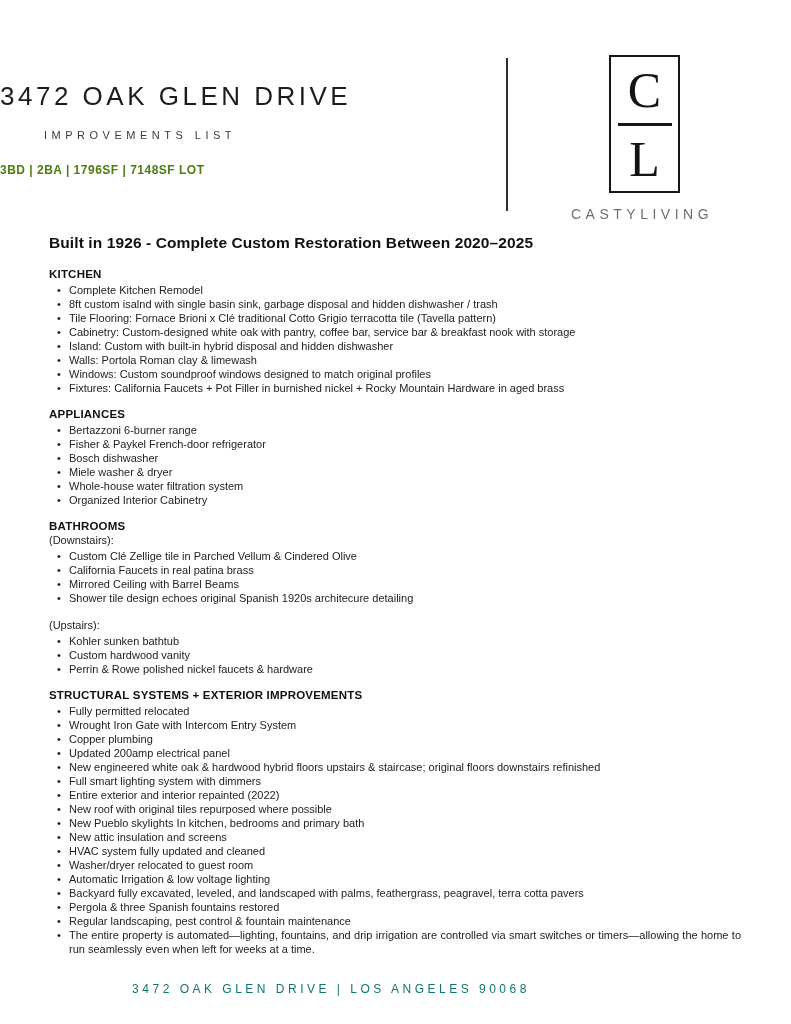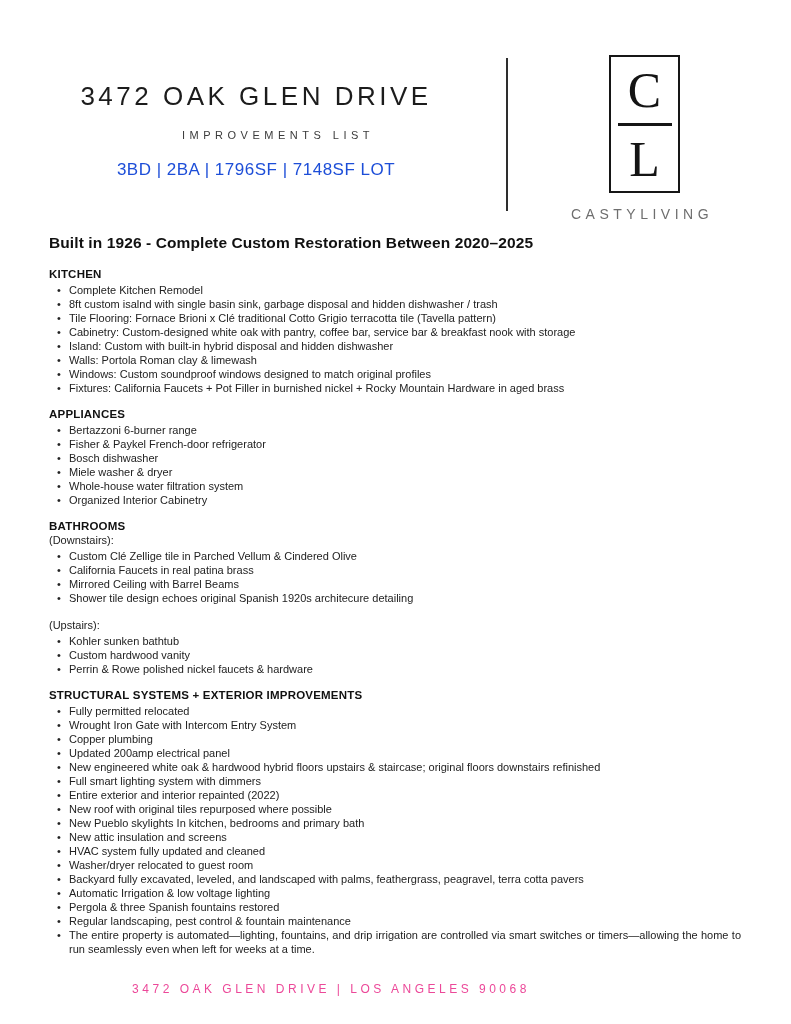--- a/index.html
+++ b/index.html
@@ -13,45 +13,46 @@
     overflow: hidden;
     font-family: "Liberation Sans", sans-serif;
     color: #1f1f1f;
   }
 
   
   .header-left {
     position: absolute;
     left: 0; top: 83px;
     width: 512px;
-    text-align: center;
+    text-align: left;
   }
   .property-title {
     margin: 0;
     font-family: "Liberation Sans", sans-serif;
     font-weight: 300;
     font-size: 26px;
     line-height: 26px;
     letter-spacing: 3.5px;
     color: #1c1c1c;
   }
   .doc-subtitle {
     margin-top: 20px;
     font-size: 11px;
     line-height: 13px;
     letter-spacing: 4.5px;
     color: #3b3b3b;
     padding-left: 44px;
   }
   .property-specs {
     margin-top: 19px;
-    font-size: 17px;
+    font-size: 12px;
     line-height: 18px;
     letter-spacing: 0.5px;
-    color: #1d4ed8;
+    color: #4d7c0f;
+    font-weight: bold;
   }
   .vdivider {
     position: absolute;
     left: 506px; top: 58px;
     width: 1.5px; height: 153px;
     background: #2e2e2e;
   }
   .logo-box {
     position: absolute;
     left: 609px; top: 55px;
@@ -131,21 +132,21 @@
   ul.bullets li.justify { text-align: justify; }
 
   
   .page-footer {
     position: absolute;
     left: 0; top: 982px;
     width: 662px;
     text-align: center;
     font-size: 12px;
     letter-spacing: 3.5px;
-    color: #ec4899;
+    color: #0f766e;
   }
 </style>
 </head>
 <body>
 
 <div class="page">
 
   <div class="header-left">
     <h1 class="property-title">3472 OAK GLEN DRIVE</h1>
     <div class="doc-subtitle">IMPROVEMENTS LIST</div>
@@ -226,22 +227,22 @@
               <li>Copper plumbing</li>
               <li>Updated 200amp electrical panel</li>
               <li>New engineered white oak &amp; hardwood hybrid floors upstairs &amp; staircase; original floors downstairs refinished</li>
               <li>Full smart lighting system with dimmers</li>
               <li>Entire exterior and interior repainted (2022)</li>
               <li>New roof with original tiles repurposed where possible</li>
               <li>New Pueblo skylights In kitchen, bedrooms and primary bath</li>
               <li>New attic insulation and screens</li>
               <li>HVAC system fully updated and cleaned</li>
               <li>Washer/dryer relocated to guest room</li>
+              <li>Automatic Irrigation &amp; low voltage lighting</li>
               <li>Backyard fully excavated, leveled, and landscaped with palms, feathergrass, peagravel, terra cotta pavers</li>
-              <li>Automatic Irrigation &amp; low voltage lighting</li>
               <li>Pergola &amp; three Spanish fountains restored</li>
               <li>Regular landscaping, pest control &amp; fountain maintenance</li>
               <li class="justify">The entire property is automated—lighting, fountains, and drip irrigation are controlled via smart switches or timers—allowing the home to run seamlessly even when left for weeks at a time.</li>
             </ul>
           </div>
         </section>
       </div>
   </main>
 
   <footer class="page-footer">3472 OAK GLEN DRIVE | LOS ANGELES 90068</footer>

